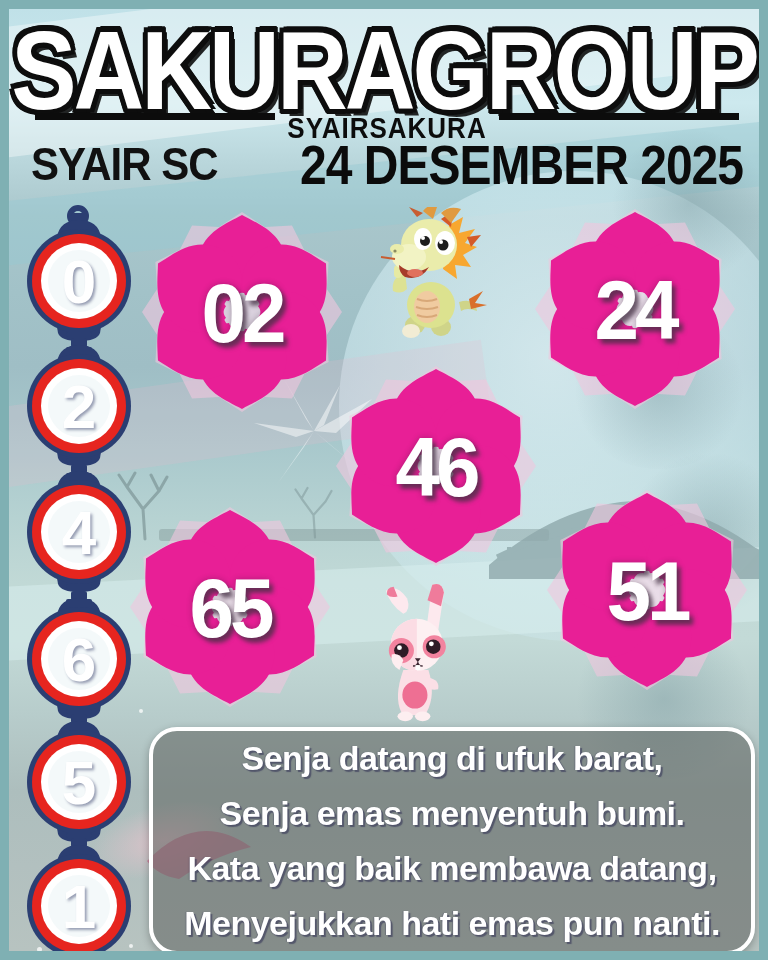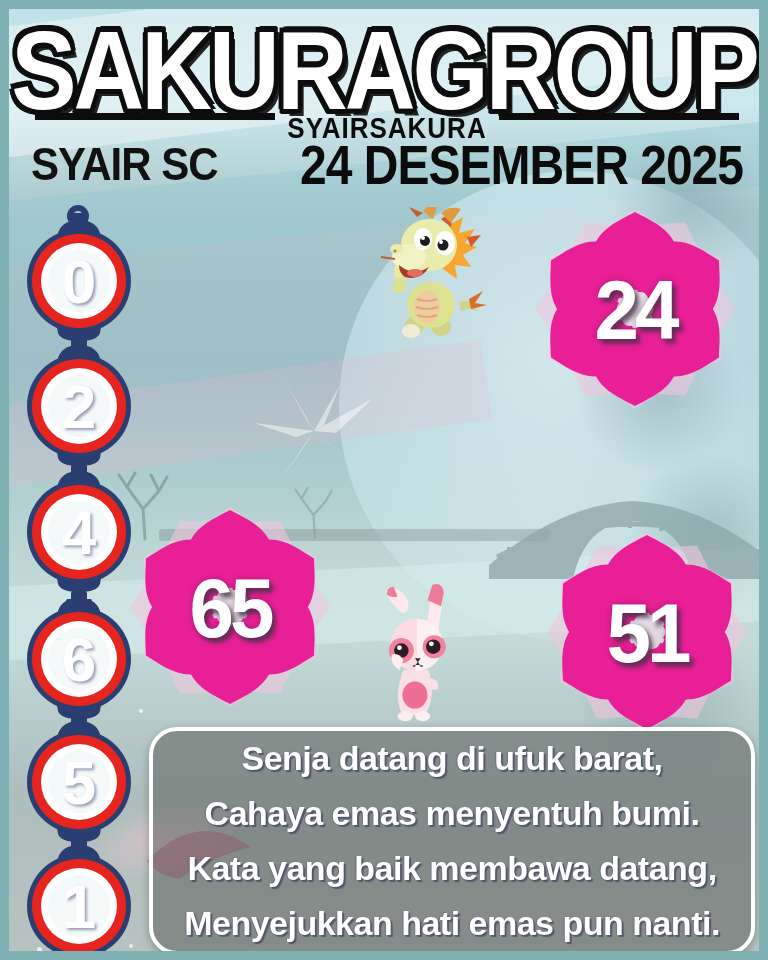--- a/index.html
+++ b/index.html
@@ -253,33 +253,45 @@
     <circle cx="46" cy="72" r="7.5" fill="#2e1b26"></circle>
     <circle cx="79" cy="68" r="7.5" fill="#2e1b26"></circle>
     <circle cx="44" cy="69" r="2.5" fill="#fff"></circle>
     <circle cx="77" cy="65" r="2.5" fill="#fff"></circle>
     <path d="M60,80 L66,80 L63,84 Z" fill="#3a2430"></path>
     <path d="M63,84 Q63,88 58,88 M63,84 Q63,88 68,88" stroke="#3a2430" stroke-width="1.5" fill="none"></path>
     <rect x="60.5" y="87" width="5" height="5" fill="#fff"></rect>
     <path d="M44,92 Q34,86 36,76 Q44,74 48,82 Z" fill="#fdeef0"></path>
   </svg>
 
+  <div class="flower" style="left:123px; top:193px">
+    <svg width="220" height="220">
+        <use href="#flowerShape"></use>
+      </svg>
+    <div class="fnum">02</div>
+  </div>
   <div class="flower" style="left:516px; top:190px">
     <svg width="220" height="220">
         <use href="#flowerShape"></use>
       </svg>
     <div class="fnum">24</div>
   </div>
+  <div class="flower" style="left:317px; top:347px">
+    <svg width="220" height="220">
+        <use href="#flowerShape"></use>
+      </svg>
+    <div class="fnum">46</div>
+  </div>
   <div class="flower" style="left:111px; top:488px">
     <svg width="220" height="220">
         <use href="#flowerShape"></use>
       </svg>
     <div class="fnum">65</div>
   </div>
-  <div class="flower" style="left:528px; top:513px">
+  <div class="flower" style="left:528px; top:471px">
     <svg width="220" height="220">
         <use href="#flowerShape"></use>
       </svg>
     <div class="fnum">51</div>
   </div>
 
   <div class="chain">
     <div class="hookring"></div>
 
     <div class="lantern" style="top:202px">
@@ -335,18 +347,18 @@
     <div class="lantern" style="top:827px">
       <svg width="110" height="132">
           <use href="#lanternShape"></use>
         </svg>
       <div class="num">1</div>
     </div>
   </div>
 
   <div class="poembox">
     <div class="pline">Senja datang di ufuk barat,</div>
-    <div class="pline">Cahaya emas menyentuh bumi.</div>
+    <div class="pline">Senja emas menyentuh bumi.</div>
     <div class="pline">Kata yang baik membawa datang,</div>
     <div class="pline">Menyejukkan hati emas pun nanti.</div>
   </div>
 
 </div>
 
 </body></html>

